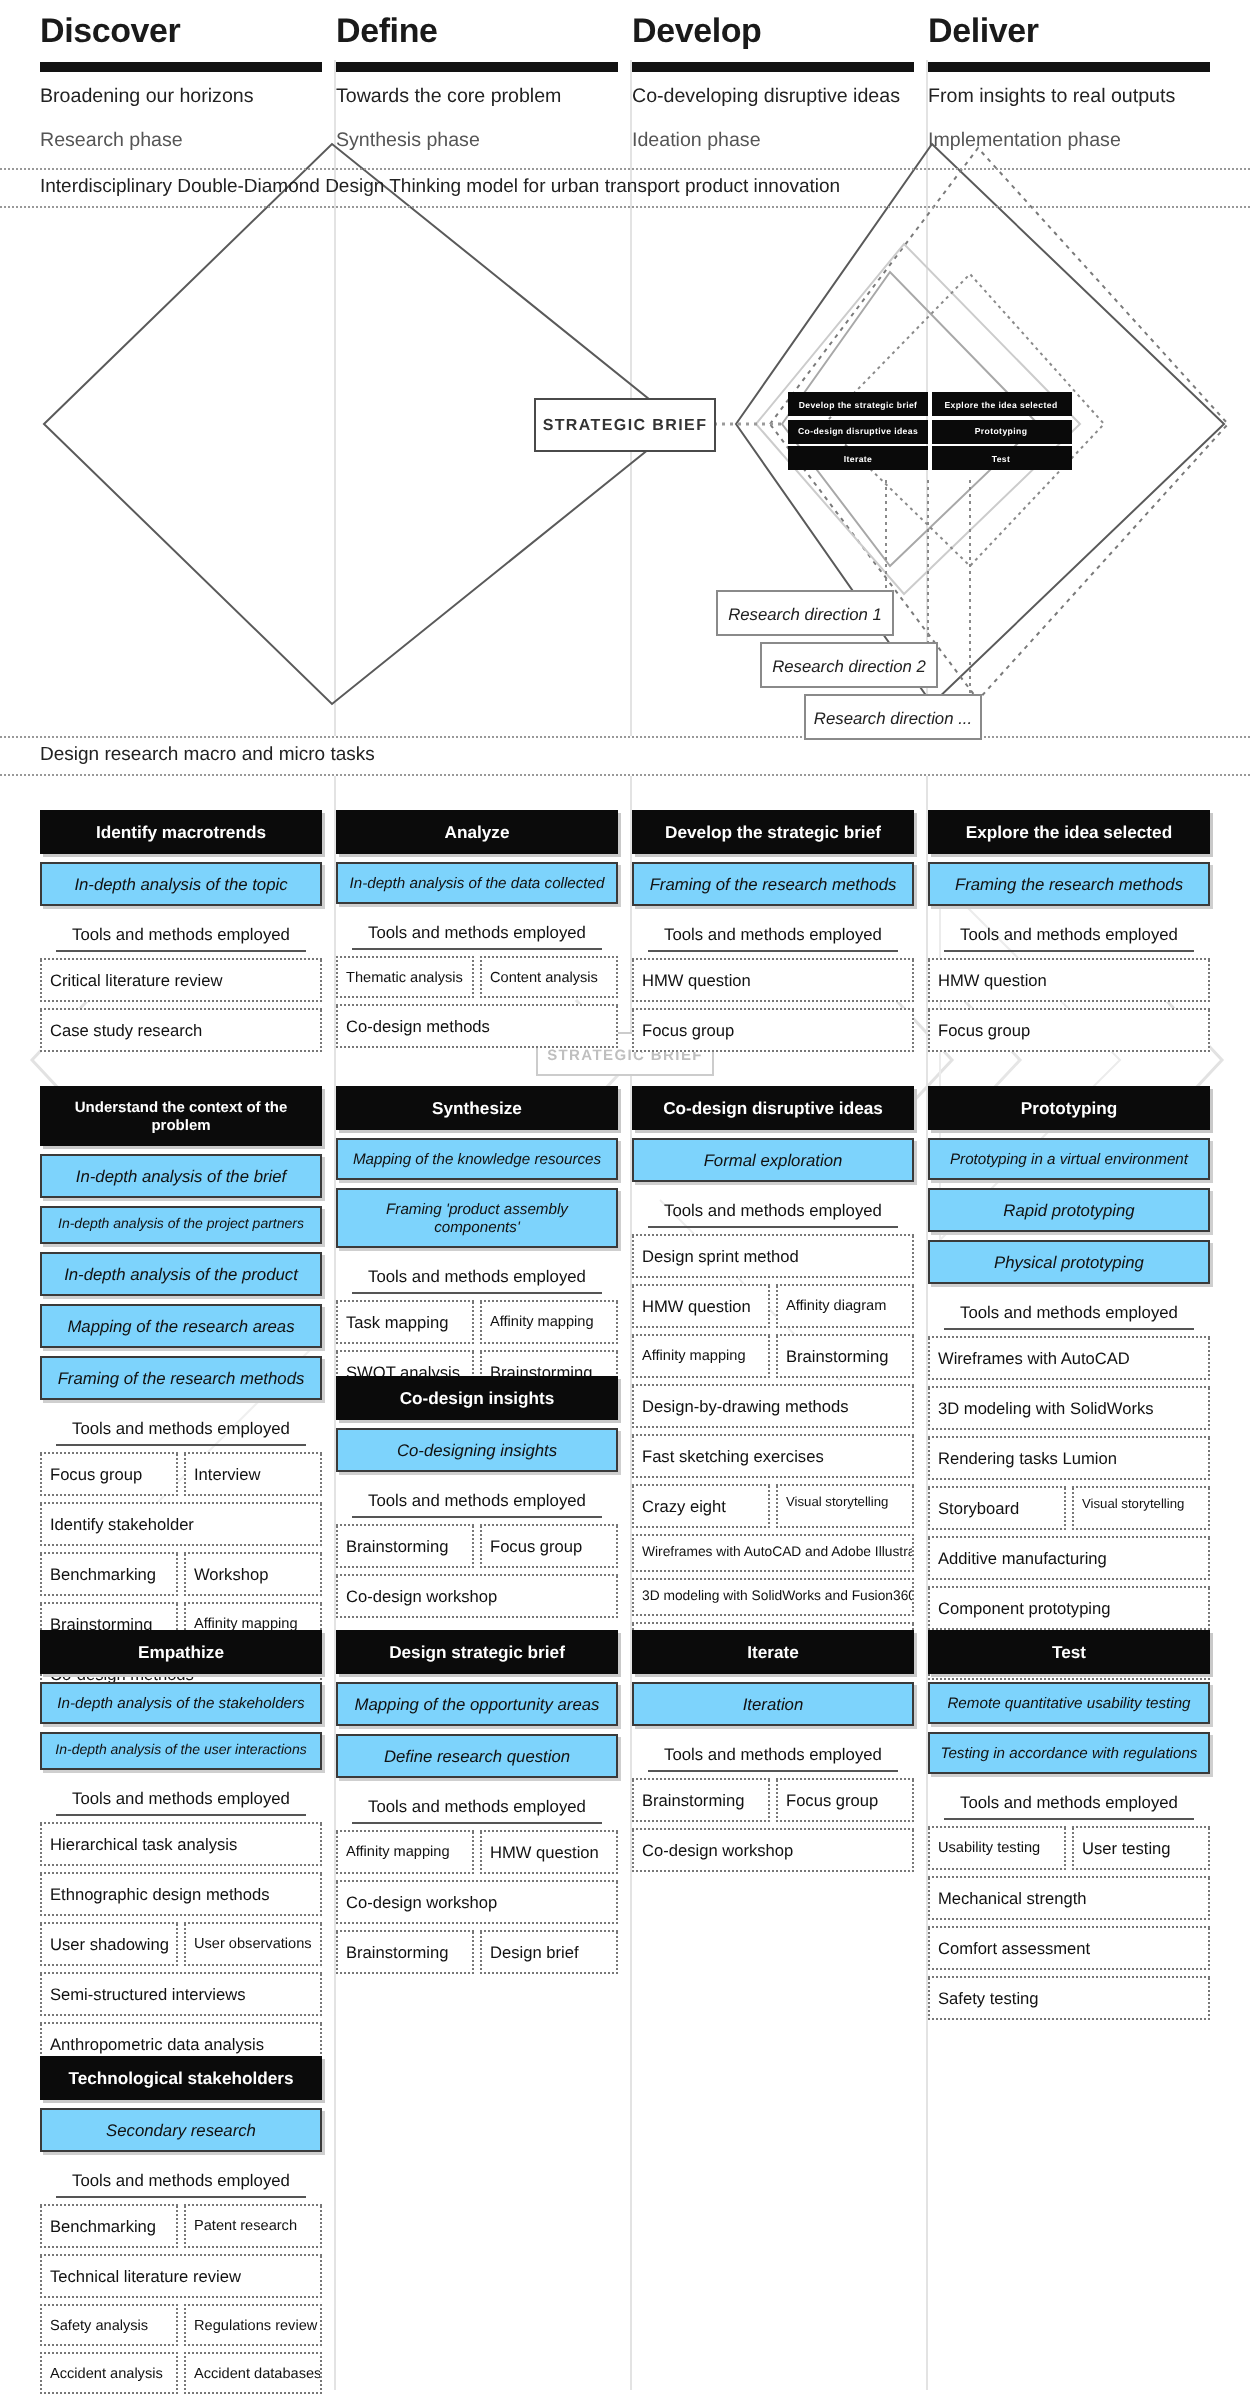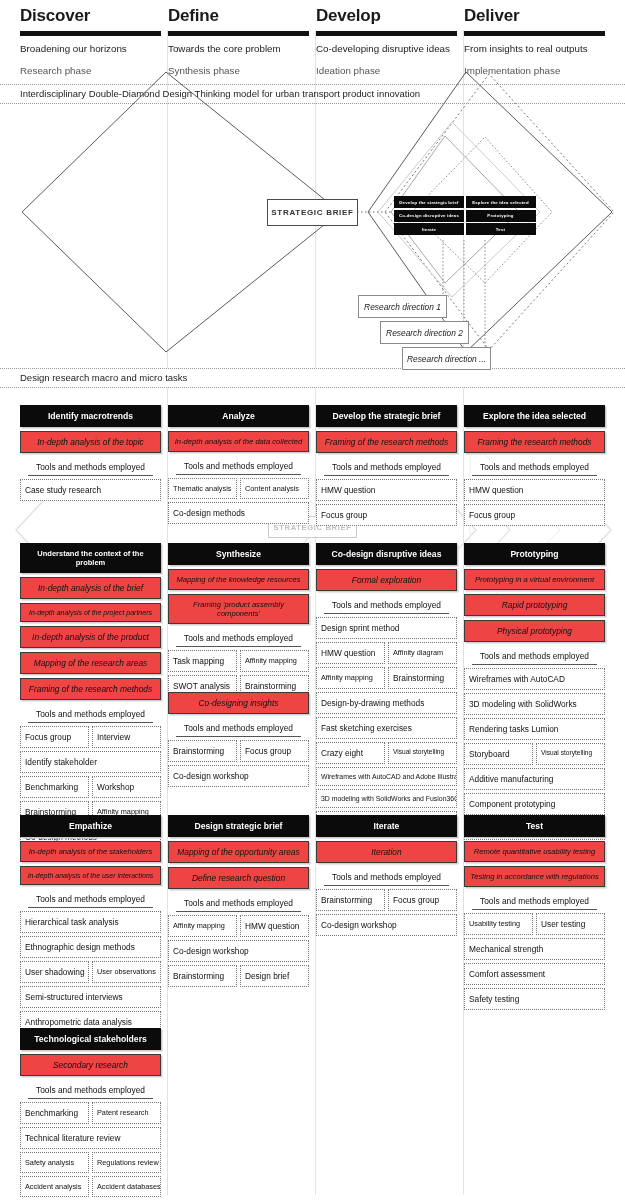--- a/index.html
+++ b/index.html
@@ -33,21 +33,21 @@
         justify-content:center;font-size:4.3px;font-weight:600;letter-spacing:0.2px;text-align:center;}
   
   .rdir{position:absolute;width:87px;height:21px;background:#fff;border:1px solid #8a8a8a;
         z-index:3;display:flex;align-items:center;justify-content:center;font-size:8.4px;
         font-style:italic;color:#222;}
   
   .tcol{position:absolute;top:0;width:141px;height:1200px;z-index:3;}
   .sect{position:absolute;left:0;width:141px;}
   .shead{background:#0b0b0b;color:#fff;font-weight:700;font-size:8.6px;text-align:center;
          padding:6px 2px;box-shadow:1.5px 1.5px 0 #c9c9c9;}
-  .macro{margin-top:4px;border:1px solid #3a3a3a;box-shadow:1.5px 1.5px 0 #cfcfcf;background:#ef4444;
+  .macro{margin-top:4px;border:1px solid #3a3a3a;box-shadow:1.5px 1.5px 0 #cfcfcf;background:#7dd3fc;
          text-align:center;font-style:italic;font-size:8.4px;padding:5px 2px;color:#111;}
   .tlabel{width:88%;margin:9px auto 1px auto;text-align:center;font-size:8.4px;color:#111;
          border-bottom:1px solid #555;padding-bottom:3px;}
   .trow{display:flex;gap:3px;margin-top:3px;}
   .titem{border:1px dotted #777;background:#fff;flex:1 1 0;padding:5px 2px 5px 4px;
          font-size:8.3px;color:#111;white-space:nowrap;overflow:hidden;}
 </style>
 </head>
 <body>
 
@@ -131,20 +131,23 @@
   <div class="rdir" style="left:380px;top:321px">Research direction 2</div>
   <div class="rdir" style="left:402px;top:347px">Research direction ...</div>
 
   <div id="grid">
       <div class="tcol" style="left: 20px;">
         <div class="sect" style="top: 405px;">
           <div class="shead" style="font-size: 8.6px;">Identify macrotrends</div>
           <div class="macro" style="font-size: 8.4px;">In-depth analysis of the topic</div>
           <div class="tlabel">Tools and methods employed</div>
           <div class="trow">
+            <div class="titem" style="font-size: 8.3px;">Critical literature review</div>
+          </div>
+          <div class="trow">
             <div class="titem" style="font-size: 8.3px;">Case study research</div>
           </div>
         </div>
         <div class="sect" style="top: 543px;">
           <div class="shead" style="font-size: 7.5px;">Understand the context of the problem</div>
           <div class="macro" style="font-size: 8.4px;">In-depth analysis of the brief</div>
           <div class="macro" style="font-size: 7px;">In-depth analysis of the project partners</div>
           <div class="macro" style="font-size: 8.4px;">In-depth analysis of the product</div>
           <div class="macro" style="font-size: 8.4px;">Mapping of the research areas</div>
           <div class="macro" style="font-size: 8.4px;">Framing of the research methods</div>
@@ -232,20 +235,21 @@
           <div class="trow">
             <div class="titem" style="font-size: 8.3px;">Task mapping</div>
             <div class="titem" style="font-size: 7.3px;">Affinity mapping</div>
           </div>
           <div class="trow">
             <div class="titem" style="font-size: 8.3px;">SWOT analysis</div>
             <div class="titem" style="font-size: 8.3px;">Brainstorming</div>
           </div>
         </div>
         <div class="sect" style="top: 688px;">
+          <div class="shead" style="font-size: 8.6px;">Co-design insights</div>
           <div class="macro" style="font-size: 8.4px;">Co-designing insights</div>
           <div class="tlabel">Tools and methods employed</div>
           <div class="trow">
             <div class="titem" style="font-size: 8.3px;">Brainstorming</div>
             <div class="titem" style="font-size: 8.3px;">Focus group</div>
           </div>
           <div class="trow">
             <div class="titem" style="font-size: 8.3px;">Co-design workshop</div>
           </div>
         </div>

